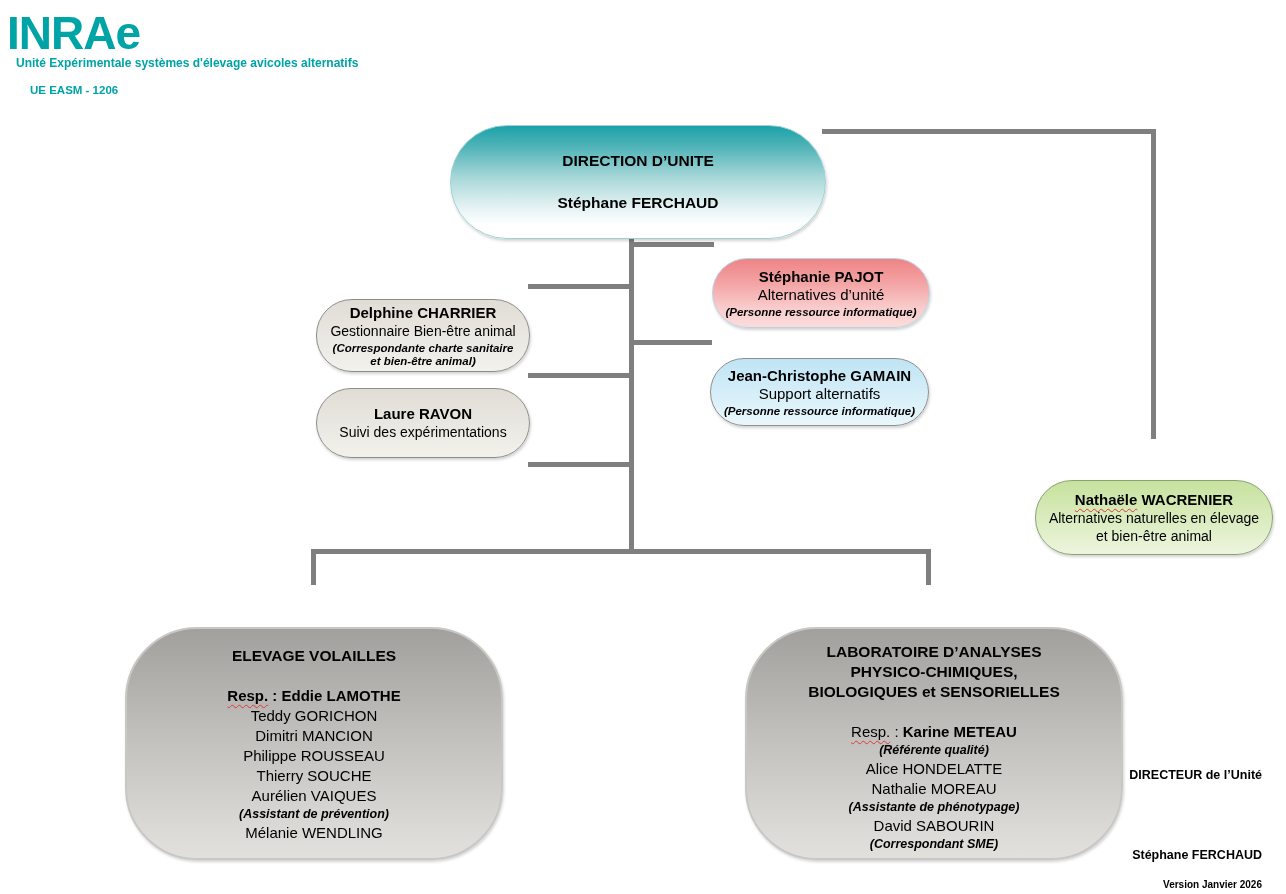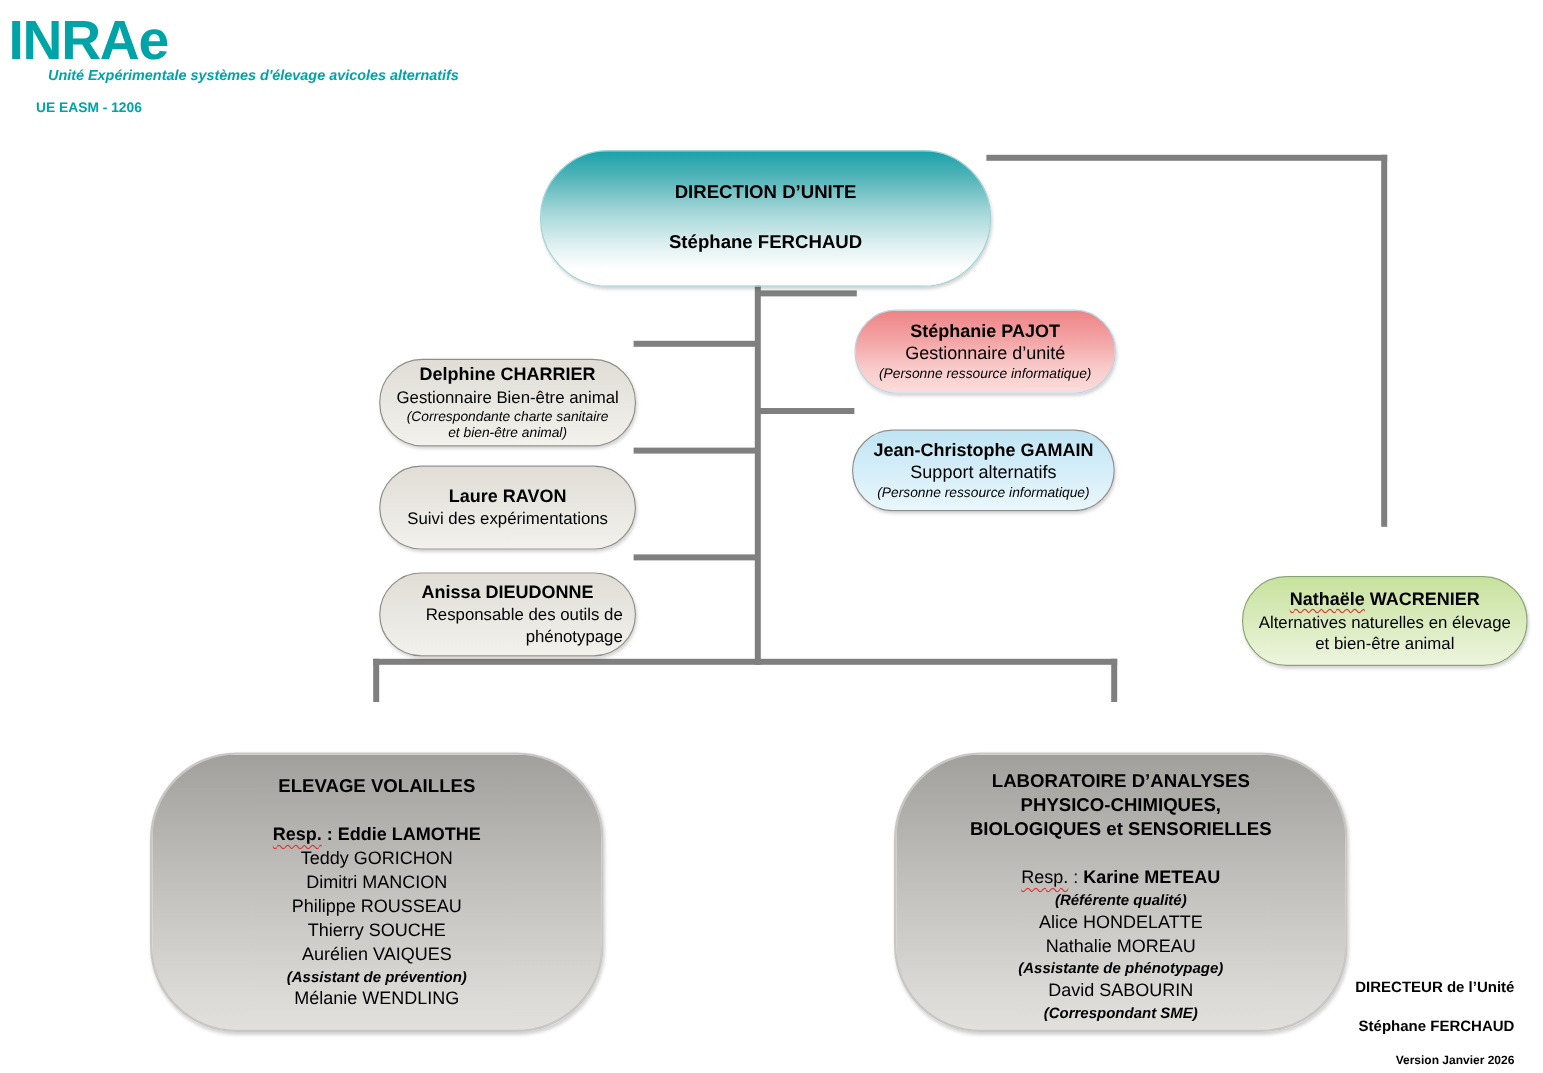--- a/index.html
+++ b/index.html
@@ -9,22 +9,22 @@
     font-family:"Liberation Sans", sans-serif; overflow:hidden; color:#000;
   }
 
   
   .logo {
     position:absolute; left:7px; top:6px; color:#00a3a6;
     font-size:46px; font-weight:800; letter-spacing:-1px;
   }
   .logo .leaf-e { font-weight:700; }
   .subtitle {
-    position:absolute; left:40px; top:56px; color:#00a3a6;
-    font-size:12px; font-weight:700;font-style:italic;
+    position:absolute; left:16px; top:56px; color:#00a3a6;
+    font-size:12px; font-weight:700;
   }
   .unit-code {
     position:absolute; left:30px; top:84px; color:#00a3a6;
     font-size:11.5px; font-weight:700;
   }
   .page-title {
     position:absolute; right:42px; top:22px; color:#14a1aa;
     font-size:34px; font-weight:400;
   }
 
@@ -33,21 +33,21 @@
 
   
   .node {
     position:absolute; z-index:1; display:flex; flex-direction:column;
     align-items:center; justify-content:center; text-align:right;
     box-shadow:1px 2px 3px rgba(0,0,0,0.18);
     margin-top:47px;
   }
   .node .nm  { font-size:15px; font-weight:700; line-height:18px; }
   .node .rl  { font-size:14px; font-weight:400; line-height:18px; }
-  .node .nt  { font-size:11.5px; font-weight:400; font-style:italic; line-height:13px; margin-top:2px; }
+  .node .nt  { font-size:11.5px; font-weight:700; font-style:italic; line-height:13px; margin-top:2px; }
 
   .direction {
     left:450px; top:78px; width:376px; height:114px; border-radius:57px;
     border:1px solid #9ed2d4;
     background:linear-gradient(180deg,#1ba2a9 0%,#54b5b9 20%,#a4d6d8 45%,#e0f0f1 70%,#ffffff 88%);
     gap:24px;
   }
   .direction .dt { font-size:15.5px; font-weight:700; }
 
   .pajot {
@@ -90,21 +90,21 @@
   .resp-light { font-weight:400; }
 
   .wavy {
     text-decoration-line:underline; text-decoration-style:wavy;
     text-decoration-color:#d83b3b; text-decoration-thickness:1px;
     text-underline-offset:3px;
   }
 
   
   .footer-line { position:absolute; right:24px; font-weight:700; text-align:right; }
-  .f1 { top:816px; font-size:12.5px; }
+  .f1 { top:768px; font-size:12.5px; }
   .f2 { top:848px; font-size:12.5px; }
   .f3 { top:879px; font-size:10px; }
 </style>
 </head>
 <body>
 
 <div class="canvas">
 
   <div class="logo"><span>INRA</span><span class="leaf-e">e</span></div>
   <div class="subtitle">Unité Expérimentale systèmes d'élevage avicoles alternatifs</div>
@@ -122,42 +122,38 @@
   <div class="line" style="left:822px;top:129px;width:334px;height:5px;"></div>
   <div class="line" style="left:1151px;top:129px;width:5px;height:310px;"></div>
 
   <div class="node direction">
     <div class="dt">DIRECTION D’UNITE</div>
     <div class="dt">Stéphane FERCHAUD</div>
   </div>
 
   <div class="node pajot">
     <div class="nm">Stéphanie PAJOT</div>
-    <div class="rl" style="font-size:15px;">Gestionnaire d’unité</div>
+    <div class="rl" style="font-size:15px;">Alternatives d’unité</div>
     <div class="nt">(Personne ressource informatique)</div>
   </div>
   <div class="node gamain">
     <div class="nm">Jean-Christophe GAMAIN</div>
     <div class="rl" style="font-size:15px;">Support alternatifs</div>
     <div class="nt">(Personne ressource informatique)</div>
   </div>
 
   <div class="node beige charrier">
     <div class="nm">Delphine CHARRIER</div>
     <div class="rl">Gestionnaire Bien-être animal</div>
     <div class="nt">(Correspondante charte sanitaire</div>
     <div class="nt" style="margin-top:0;">et bien-être animal)</div>
   </div>
   <div class="node beige ravon">
     <div class="nm">Laure RAVON</div>
     <div class="rl">Suivi des expérimentations</div>
-  </div>
-  <div class="node beige dieudonne">
-    <div class="nm">Anissa DIEUDONNE</div>
-    <div class="rl">Responsable des outils de phénotypage</div>
   </div>
 
   <div class="node wacrenier">
     <div class="nm"><span class="wavy">Nathaële</span><span> WACRENIER</span></div>
     <div class="rl">Alternatives naturelles en élevage</div>
     <div class="rl">et bien-être animal</div>
   </div>
 
   <div class="node team elevage">
     <div class="tt">ELEVAGE VOLAILLES</div>

